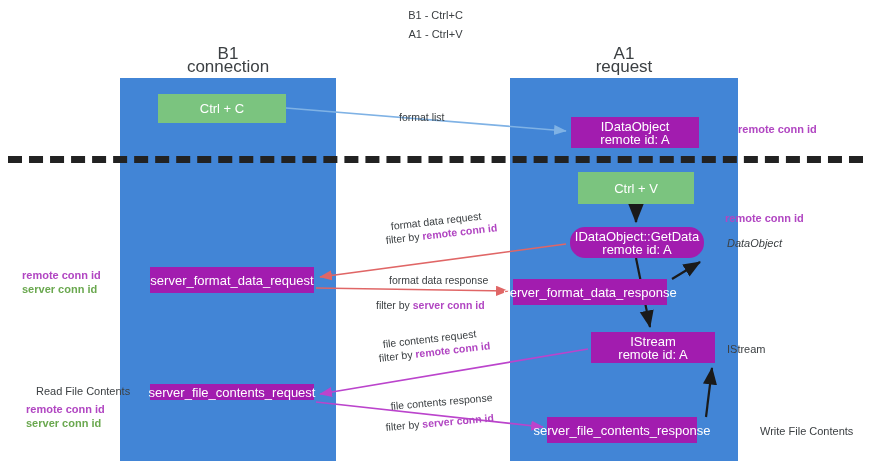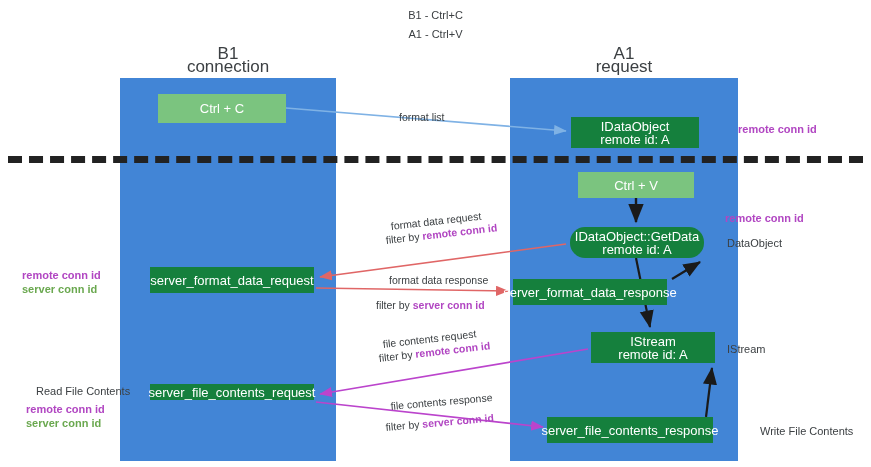--- a/index.html
+++ b/index.html
@@ -67,46 +67,46 @@
     flex-direction: column;
     align-items: center;
     justify-content: center;
     color: #ffffff;
     font-size: 13px;
     line-height: 13px;
     text-align: center;
     white-space: pre-line;
   }
   .node.green  { background: #7bc47f; }
-  .node.orange { background: #15803d; }
+  .node.orange { background: #a21caf; }
 
   #node-ctrlc   { left: 158px; top: 94px;  width: 128px; height: 29px; }
   #node-idata   { left: 571px; top: 117px; width: 128px; height: 31px; }
-  #node-ctrlv   { left: 578px; top: 172px; width: 116px; height: 26px; }
+  #node-ctrlv   { left: 578px; top: 172px; width: 116px; height: 32px; }
   #node-getdata { left: 570px; top: 227px; width: 134px; height: 31px; border-radius: 15px; }
   #node-sfdreq  { left: 150px; top: 267px; width: 164px; height: 26px; }
   #node-sfdresp { left: 513px; top: 279px; width: 154px; height: 26px; }
   #node-istream { left: 591px; top: 332px; width: 124px; height: 31px; }
   #node-sfcreq  { left: 150px; top: 384px; width: 164px; height: 16px; }
-  #node-sfcresp { left: 547px; top: 417px; width: 166px; height: 26px; }
+  #node-sfcresp { left: 547px; top: 417px; width: 150px; height: 26px; }
 
   
   .side-note {
     position: absolute;
     font-size: 11px;
     line-height: 14px;
     color: #3c4043;
     white-space: nowrap;
   }
   .side-note .purple { color: #b146c2; font-weight: bold; }
   .side-note .green  { color: #6aa84f; font-weight: bold; }
 
   #note-remote-1 { left: 738px; top: 122px; }
   #note-remote-2 { left: 725px; top: 211px; }
-  #note-dataobject { left: 727px; top: 236px; }
+  #note-dataobject { left: 727px; top: 236px; font-style: italic; }
   #note-istream-lbl { left: 727px; top: 342px; }
   #note-write-file { left: 760px; top: 424px; }
   #note-left-1 { left: 22px; top: 268px; }
   #note-read-file { left: 28px; top: 384px; padding-left: 8px; }
   #note-left-2 { left: 26px; top: 402px; }
 
   
   .edge-label {
     position: absolute;
     font-size: 10.5px;

